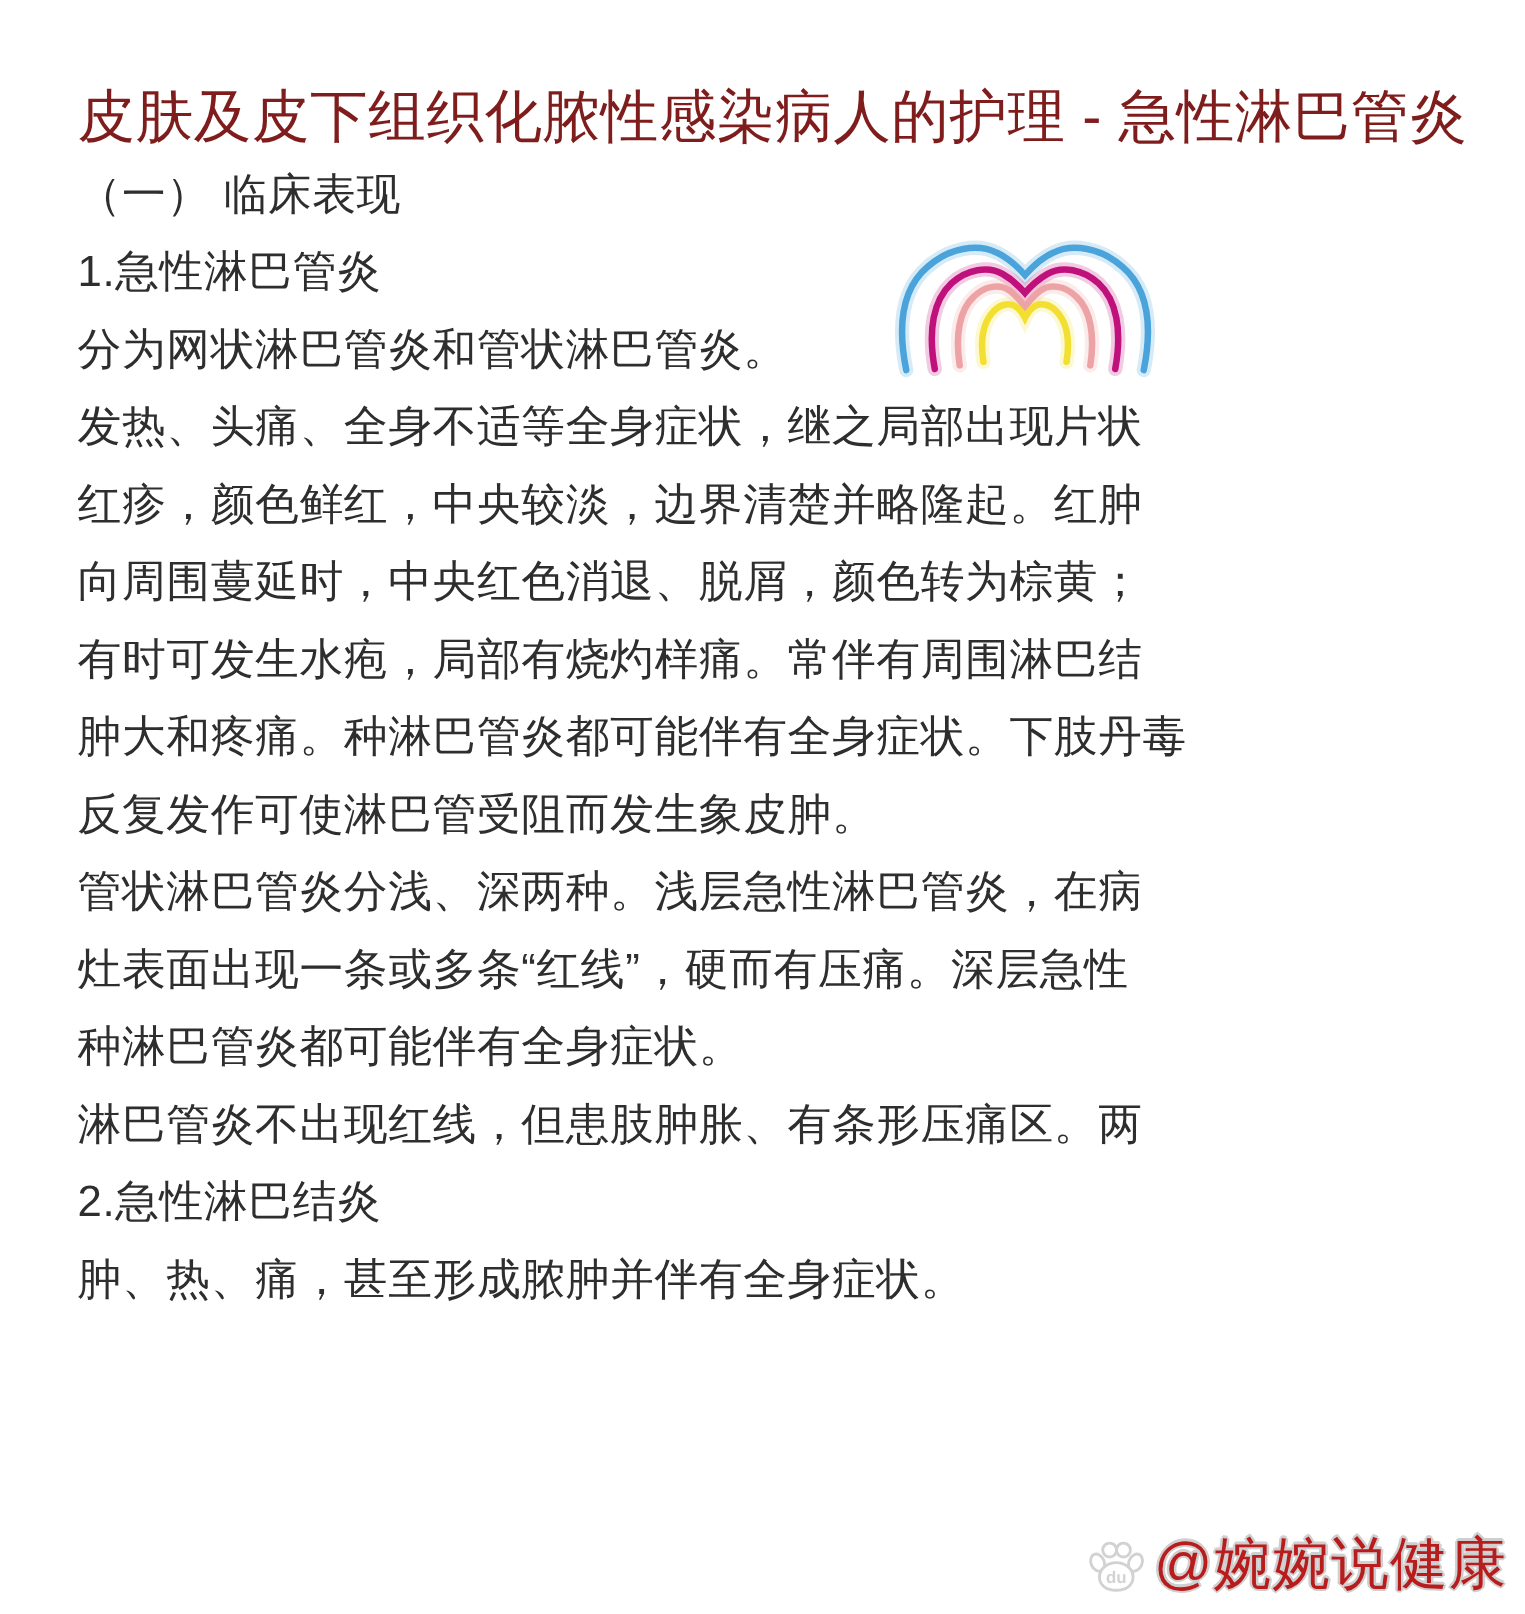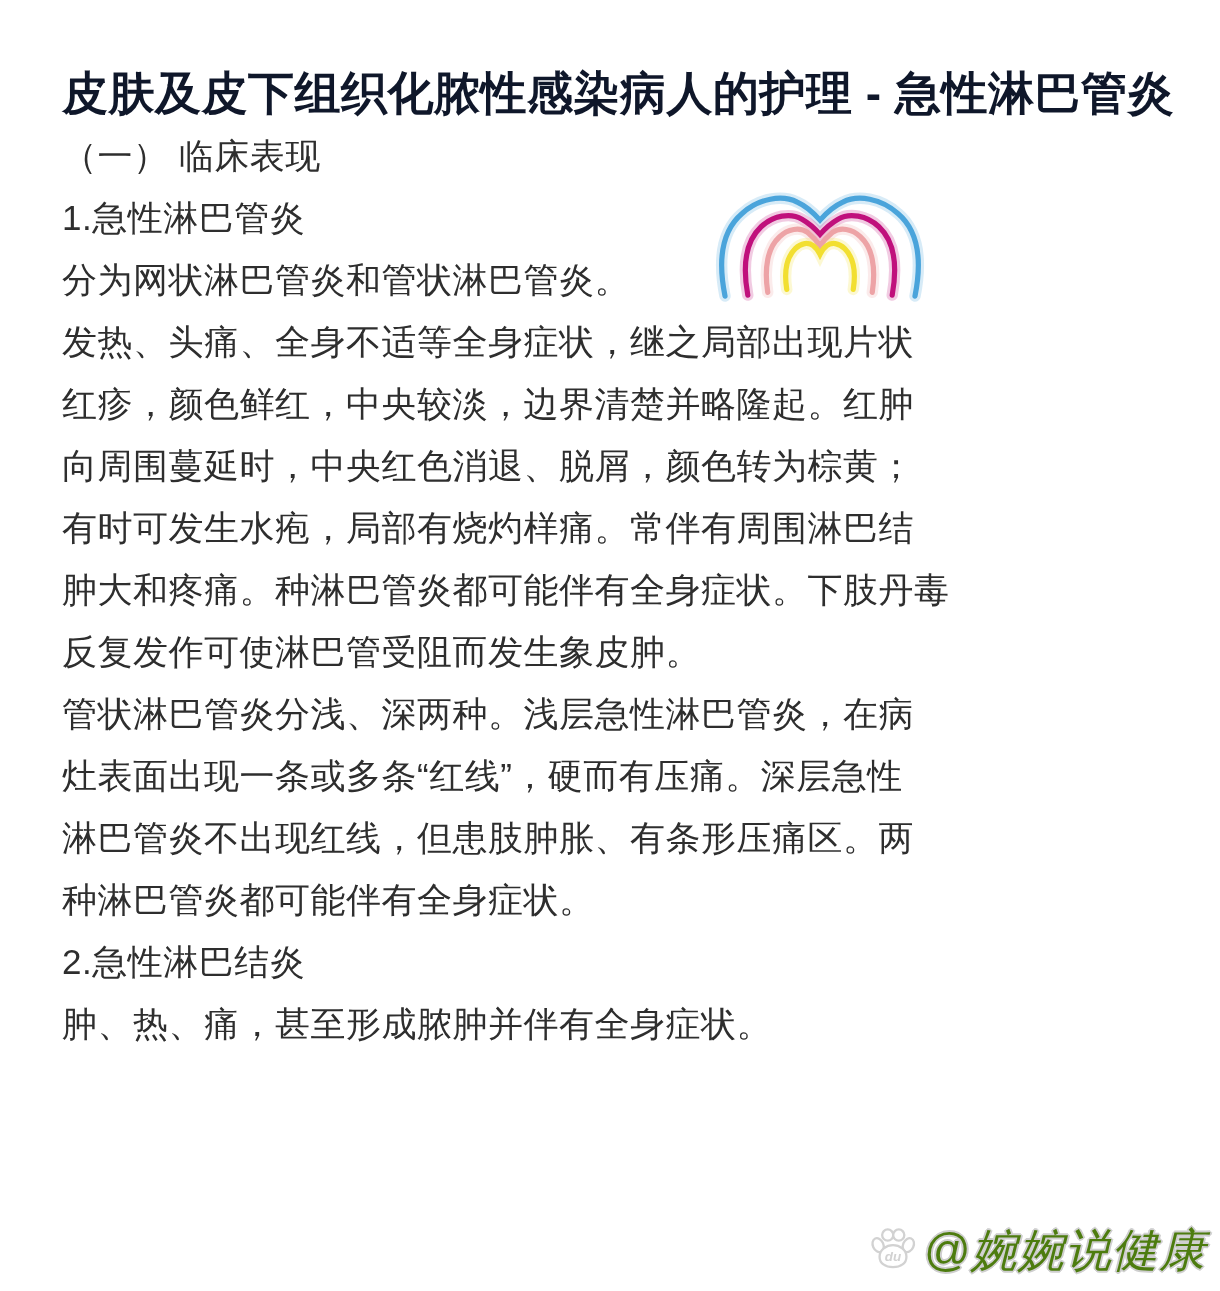--- a/index.html
+++ b/index.html
@@ -12,23 +12,23 @@
   }
   .content{
     position:absolute;
     left:62px;top:62px;
     width:1100px;
     color:#2e2e2e;
   }
   .title{
     margin:0;
     font-size:46px;
-    font-weight:700;
+    font-weight:400;
     line-height:63px;
-    color:#0f172a;
+    color:#7f1d1d;
     letter-spacing:0.5px;
   }
   .title .line{display:block;white-space:nowrap;}
   .bodytext{
     font-size:35px;
     font-weight:400;
     line-height:62px;
     letter-spacing:0.5px;
   }
   .bodytext .line{white-space:pre;}
@@ -36,26 +36,26 @@
     position:absolute;
     left:706px;top:184px;
     width:228px;height:133px;
   }
   .rainbow path{fill:none;stroke-linecap:round;}
   .rainbow .arc{stroke-width:5.5;}
   .rainbow .glow{stroke-width:12;opacity:0.22;}
   .watermark{
     position:absolute;
     top:1220px;right:14px;
-    display:flex;align-items:flex-start;gap:6px;font-style:italic;
+    display:flex;align-items:center;gap:6px;
   }
   .watermark .wm-text{
     font-size:46px;
     letter-spacing:1px;
-    color:#4d7c0f;
+    color:#b91c1c;
     text-shadow:
       -2px 0 #cfcfcf, 2px 0 #cfcfcf, 0 -2px #cfcfcf, 0 2px #cfcfcf,
       -1px -1px #cfcfcf, 1px 1px #cfcfcf, -1px 1px #cfcfcf, 1px -1px #cfcfcf;
   }
   .paw{width:48px;height:48px;margin-top:4px;}
   .paw .shape{fill:#ffffff;stroke:#d2d2d2;stroke-width:2.4;}
   .paw .du{font-size:14px;font-weight:700;fill:#d2d2d2;font-family:"Liberation Sans",sans-serif;}
 </style>
 </head>
 <body>
@@ -71,22 +71,22 @@
       <div class="line">1.急性淋巴管炎</div>
       <div class="line">分为网状淋巴管炎和管状淋巴管炎。</div>
       <div class="line">发热、头痛、全身不适等全身症状，继之局部出现片状</div>
       <div class="line">红疹，颜色鲜红，中央较淡，边界清楚并略隆起。红肿</div>
       <div class="line">向周围蔓延时，中央红色消退、脱屑，颜色转为棕黄；</div>
       <div class="line">有时可发生水疱，局部有烧灼样痛。常伴有周围淋巴结</div>
       <div class="line">肿大和疼痛。种淋巴管炎都可能伴有全身症状。下肢丹毒</div>
       <div class="line">反复发作可使淋巴管受阻而发生象皮肿。</div>
       <div class="line">管状淋巴管炎分浅、深两种。浅层急性淋巴管炎，在病</div>
       <div class="line">灶表面出现一条或多条“红线”，硬而有压痛。深层急性</div>
+      <div class="line">种淋巴管炎都可能伴有全身症状。</div>
       <div class="line">淋巴管炎不出现红线，但患肢肿胀、有条形压痛区。两</div>
-      <div class="line">种淋巴管炎都可能伴有全身症状。</div>
       <div class="line">2.急性淋巴结炎</div>
       <div class="line">肿、热、痛，甚至形成脓肿并伴有全身症状。</div>
     </div>
   </div>
 
   <svg class="rainbow" viewBox="0 0 240 140" aria-hidden="true">
     <path class="glow" d="M 20 118 C 12 78 18 48 38 31 C 56 15 80 11 96 19 C 105 23 113 30 120 38 C 127 30 135 23 144 19 C 160 11 184 15 202 31 C 222 48 228 78 220 118" stroke="#4aa4db"></path>
     <path class="glow" d="M 44 117 C 38 84 43 59 58 45 C 71 33 89 30 101 37 C 108 41 114 46 120 53 C 126 46 132 41 139 37 C 151 30 169 33 182 45 C 197 59 202 84 196 117" stroke="#c0107c"></path>
     <path class="glow" d="M 65 114 C 61 88 65 67 77 56 C 86 47 99 45 107 51 C 112 55 116 59 120 65 C 124 59 128 55 133 51 C 141 45 154 47 163 56 C 175 67 179 88 175 114" stroke="#eda3a6"></path>
     <path class="glow" d="M 85 111 C 82 92 85 77 94 68 C 100 62 108 61 113 65 C 116 67 118 70 120 74 C 122 70 124 67 127 65 C 132 61 140 62 146 68 C 155 77 158 92 155 111" stroke="#f2df31"></path>

